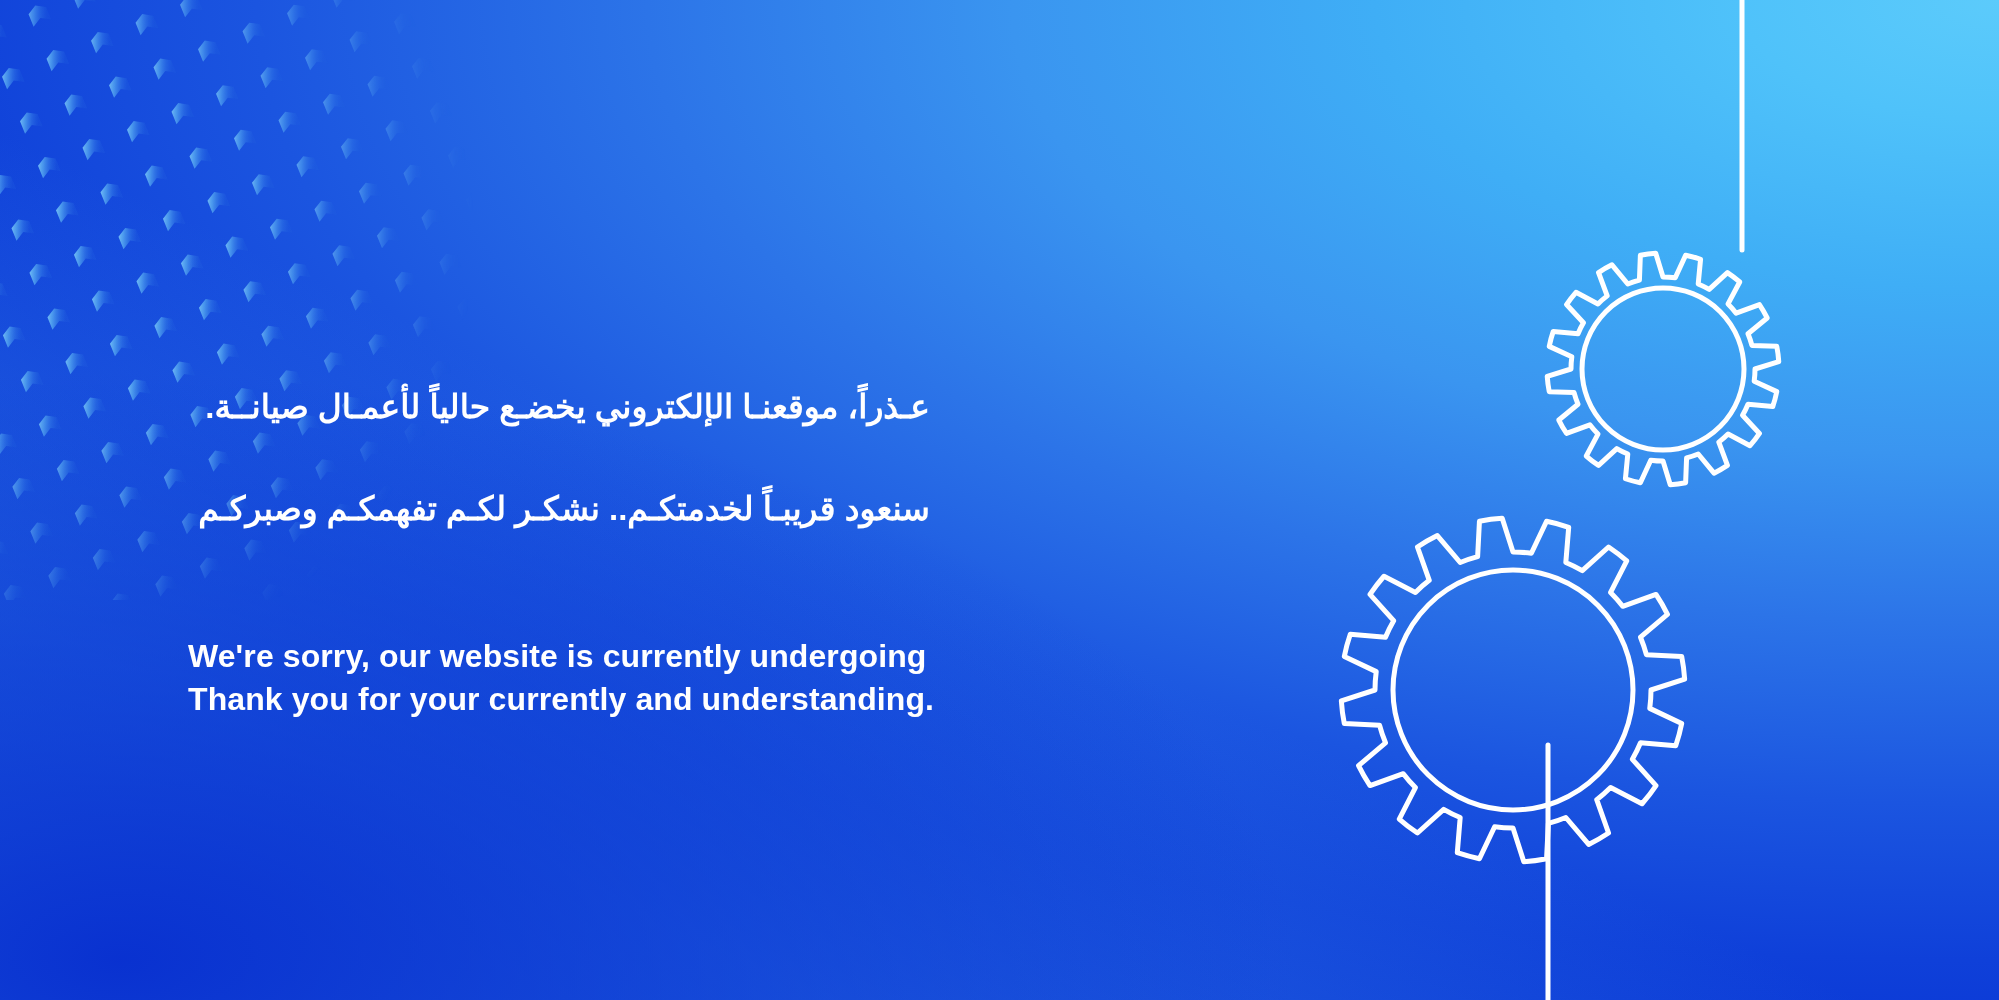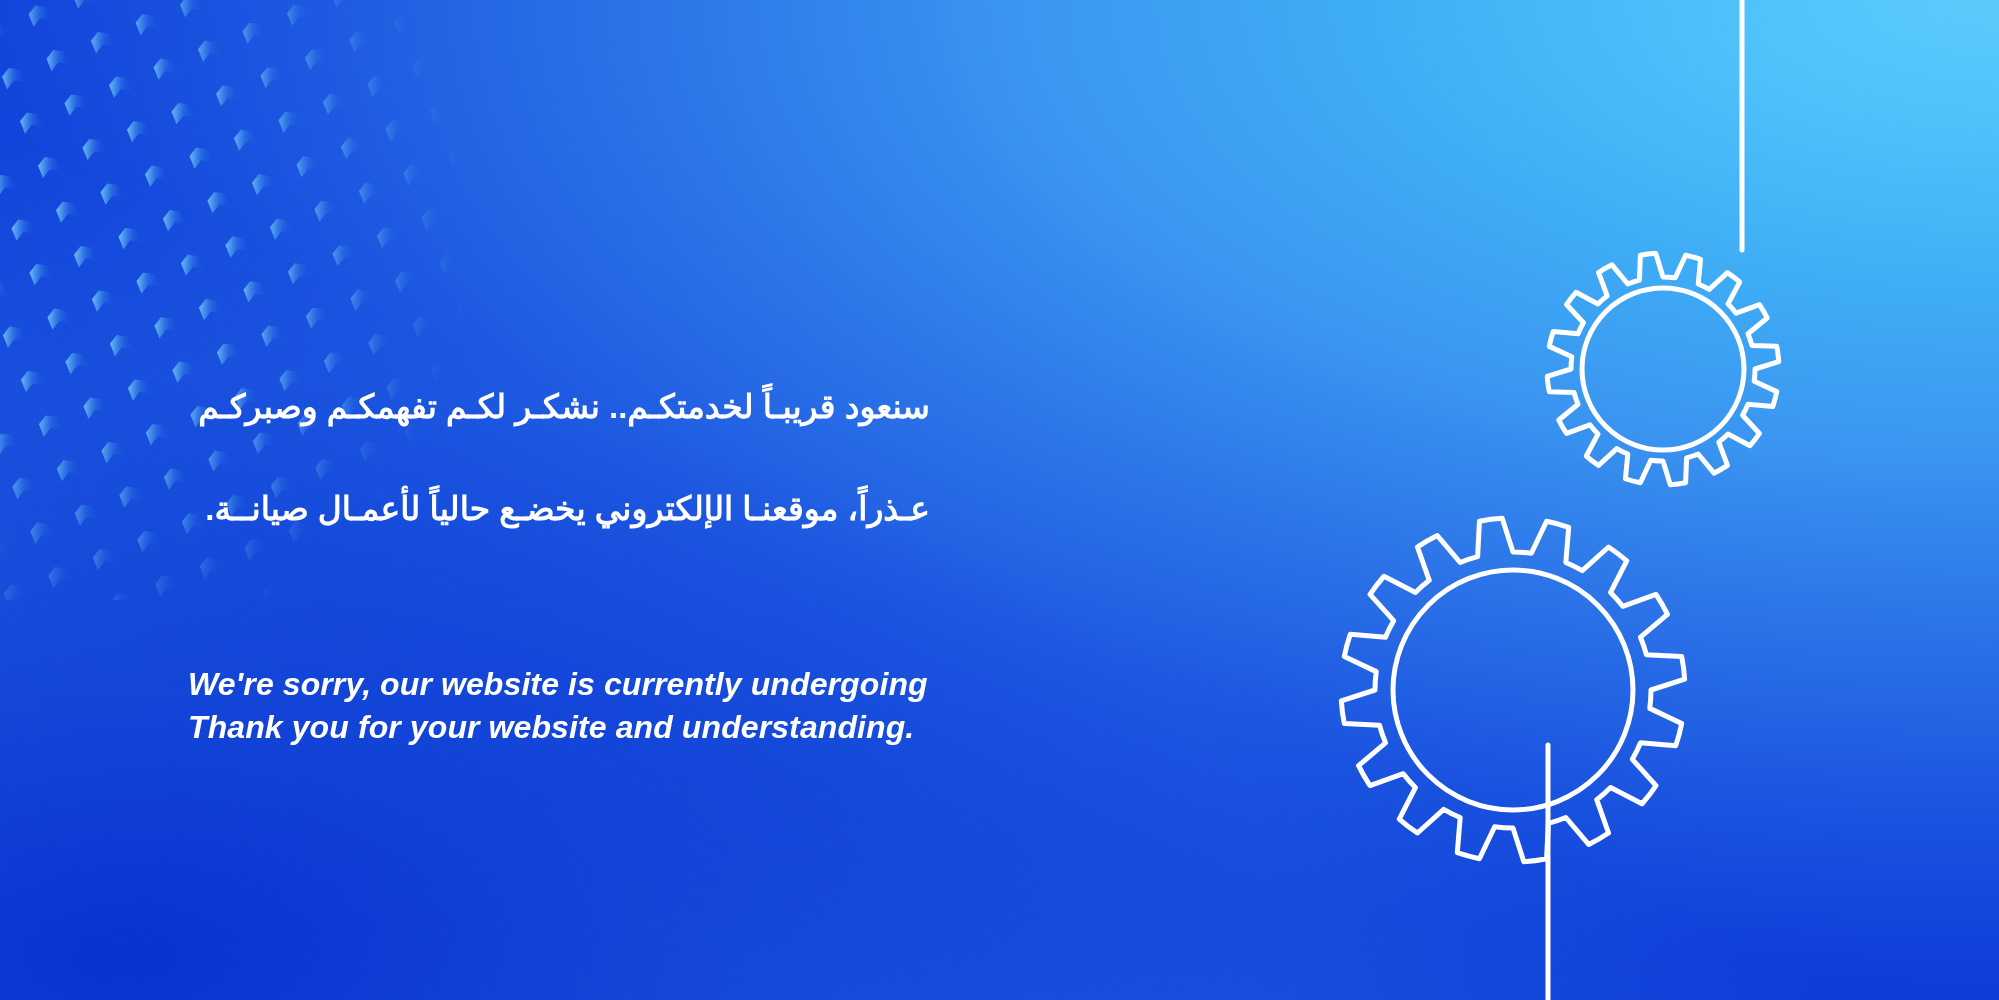--- a/index.html
+++ b/index.html
@@ -103,29 +103,28 @@
     font-size:33px;
     line-height:51px;
     font-weight:600;
     letter-spacing:0.2px;
     width:742px;
     white-space:pre-line;
   }
   .ar-line { display:block; }
 
   .en-block {
-    margin-top:78px;
+    margin-top:50px;
     direction:ltr;
     text-align:left;
     color:#FFFFFF;
     font-size:32px;
     line-height:43px;
     font-weight:700;
     letter-spacing:0.1px;
-    font-style:italic;
   }
   .en-line { display:block; white-space:pre; }
 </style>
 </head>
 <body>
 
 <div id="stage">
 
   <div class="bg-base"></div>
   <div class="bg-warm"></div>
@@ -418,23 +417,23 @@
 
         <path id="gear-large-body" d="M1479.44,521.30 A172.00,172.00 0 0 1 1502.20,518.34 L1513.00,552.00 A138.00,138.00 0 0 1 1531.37,553.23 L1546.56,521.30 A172.00,172.00 0 0 1 1568.71,527.27 L1565.81,562.50 A138.00,138.00 0 0 1 1582.31,570.67 L1608.56,546.99 A172.00,172.00 0 0 1 1626.75,560.98 L1610.58,592.42 A138.00,138.00 0 0 1 1622.70,606.28 L1656.01,594.44 A172.00,172.00 0 0 1 1667.46,614.33 L1640.50,637.19 A138.00,138.00 0 0 1 1646.39,654.63 L1681.70,656.44 A172.00,172.00 0 0 1 1684.66,679.20 L1651.00,690.00 A138.00,138.00 0 0 1 1649.77,708.37 L1681.70,723.56 A172.00,172.00 0 0 1 1675.73,745.71 L1640.50,742.81 A138.00,138.00 0 0 1 1632.33,759.31 L1656.01,785.56 A172.00,172.00 0 0 1 1642.02,803.75 L1610.58,787.58 A138.00,138.00 0 0 1 1596.72,799.70 L1608.56,833.01 A172.00,172.00 0 0 1 1588.67,844.46 L1565.81,817.50 A138.00,138.00 0 0 1 1548.37,823.39 L1546.56,858.70 A172.00,172.00 0 0 1 1523.80,861.66 L1513.00,828.00 A138.00,138.00 0 0 1 1494.63,826.77 L1479.44,858.70 A172.00,172.00 0 0 1 1457.29,852.73 L1460.19,817.50 A138.00,138.00 0 0 1 1443.69,809.33 L1417.44,833.01 A172.00,172.00 0 0 1 1399.25,819.02 L1415.42,787.58 A138.00,138.00 0 0 1 1403.30,773.72 L1369.99,785.56 A172.00,172.00 0 0 1 1358.54,765.67 L1385.50,742.81 A138.00,138.00 0 0 1 1379.61,725.37 L1344.30,723.56 A172.00,172.00 0 0 1 1341.34,700.80 L1375.00,690.00 A138.00,138.00 0 0 1 1376.23,671.63 L1344.30,656.44 A172.00,172.00 0 0 1 1350.27,634.29 L1385.50,637.19 A138.00,138.00 0 0 1 1393.67,620.69 L1369.99,594.44 A172.00,172.00 0 0 1 1383.98,576.25 L1415.42,592.42 A138.00,138.00 0 0 1 1429.28,580.30 L1417.44,546.99 A172.00,172.00 0 0 1 1437.33,535.54 L1460.19,562.50 A138.00,138.00 0 0 1 1477.63,556.61 L1479.44,521.30 Z"></path>
         <circle id="gear-large-hub" cx="1513" cy="690" r="120"></circle>
       </g>
     </svg>
   </div>
 
   <div class="content">
 
     <div class="ar-block" lang="ar">
+      <span class="ar-line">عـذراً، موقعنـا الإلكتروني يخضـع حالياً لأعمـال صيانــة.</span>
       <span class="ar-line">سنعود قريبـاً لخدمتكـم.. نشكـر لكـم تفهمكـم وصبركـم</span>
-      <span class="ar-line">عـذراً، موقعنـا الإلكتروني يخضـع حالياً لأعمـال صيانــة.</span>
     </div>
 
     <div class="en-block" lang="en">
       <span class="en-line">We're sorry, our website is currently undergoing</span>
-      <span class="en-line">Thank you for your website and understanding.</span>
+      <span class="en-line">Thank you for your currently and understanding.</span>
     </div>
 
   </div>
 </div>
 
 </body></html>

